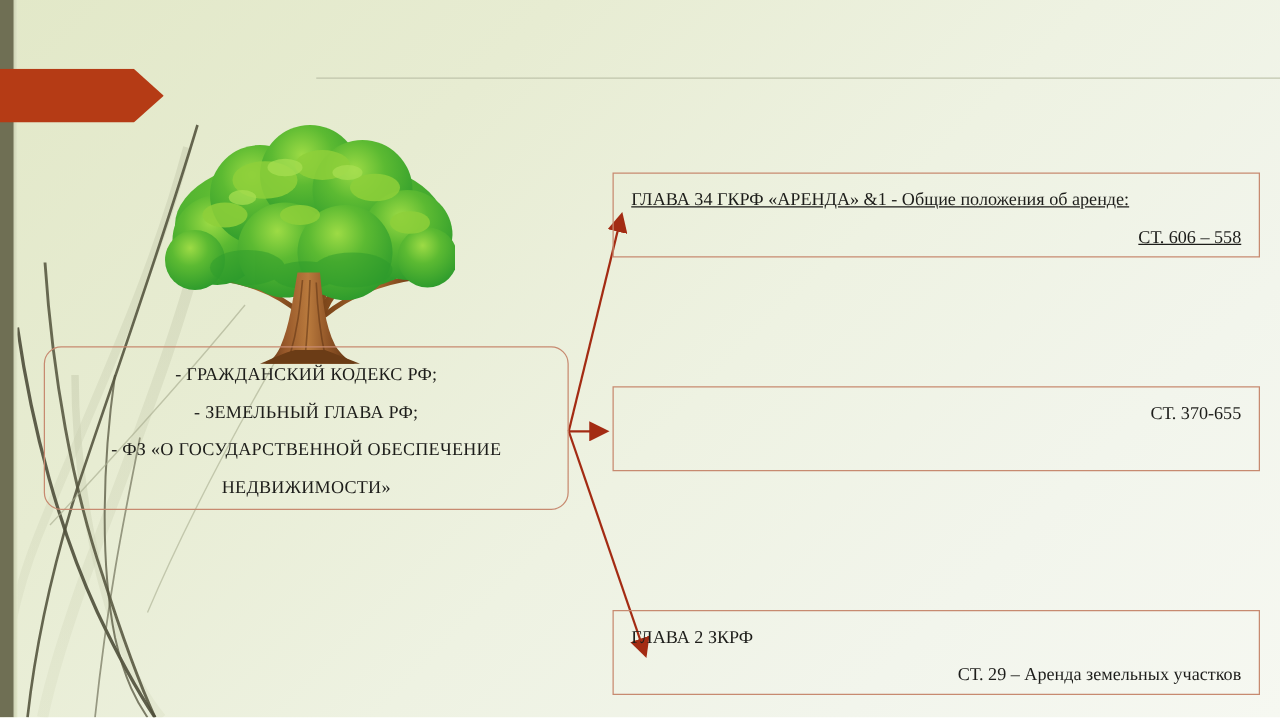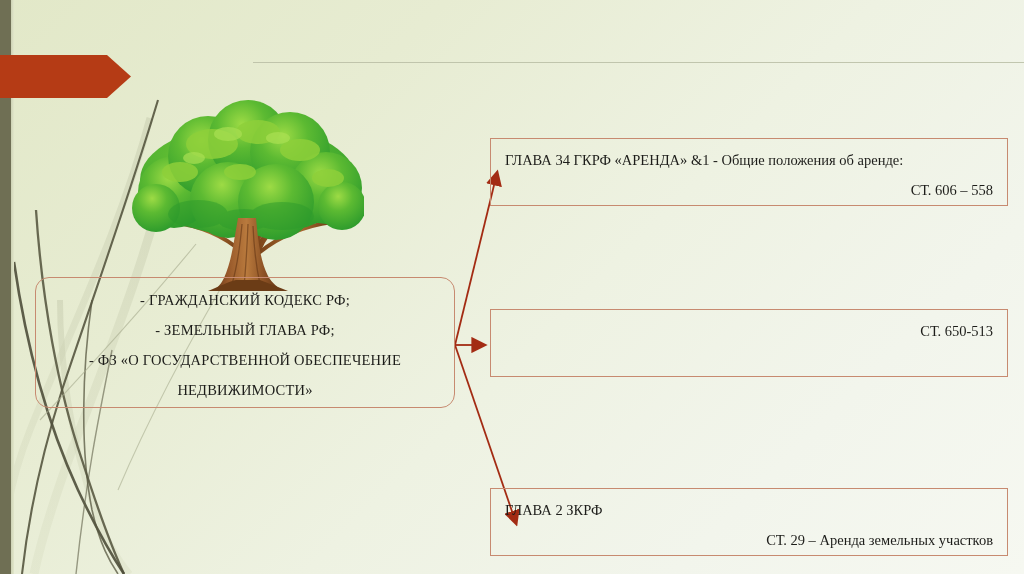--- a/index.html
+++ b/index.html
@@ -103,21 +103,21 @@
     letter-spacing: .2px;
     border-radius: 14px;
   }
   .box-left .line { display: block; white-space: nowrap; }
 
   .box-right {
     width: 518px;
     height: 68px;
     padding: 6px 14px 0 14px;
   }
-  .box-r1 { left: 490px; top: 138px; }
+  .box-r1 { left: 490px; top: 138px; text-decoration: underline; }
   .box-r2 { left: 490px; top: 309px; }
   .box-r3 { left: 490px; top: 488px; }
 
   .box-right .l1 { display: block; text-align: left;  white-space: nowrap; }
   .box-right .l2 { display: block; text-align: right; white-space: nowrap; }
 
   
   .arrows {
     position: absolute;
     left: 0; top: 0;
@@ -259,21 +259,21 @@
     <span class="line">- ФЗ «О ГОСУДАРСТВЕННОЙ ОБЕСПЕЧЕНИЕ</span>
     <span class="line">НЕДВИЖИМОСТИ»</span>
   </div>
 
   <div class="box box-right box-r1">
     <span class="l1">ГЛАВА 34 ГКРФ «АРЕНДА» &amp;1 - Общие положения об аренде:</span>
     <span class="l2">СТ. 606 – 558</span>
   </div>
 
   <div class="box box-right box-r2">
-    <span class="l2">СТ. 650-513</span>
+    <span class="l2">СТ. 370-655</span>
   </div>
 
   <div class="box box-right box-r3">
     <span class="l1">ГЛАВА 2 ЗКРФ</span>
     <span class="l2">СТ. 29 – Аренда земельных участков</span>
   </div>
 
 </div>
 
 </body></html>

